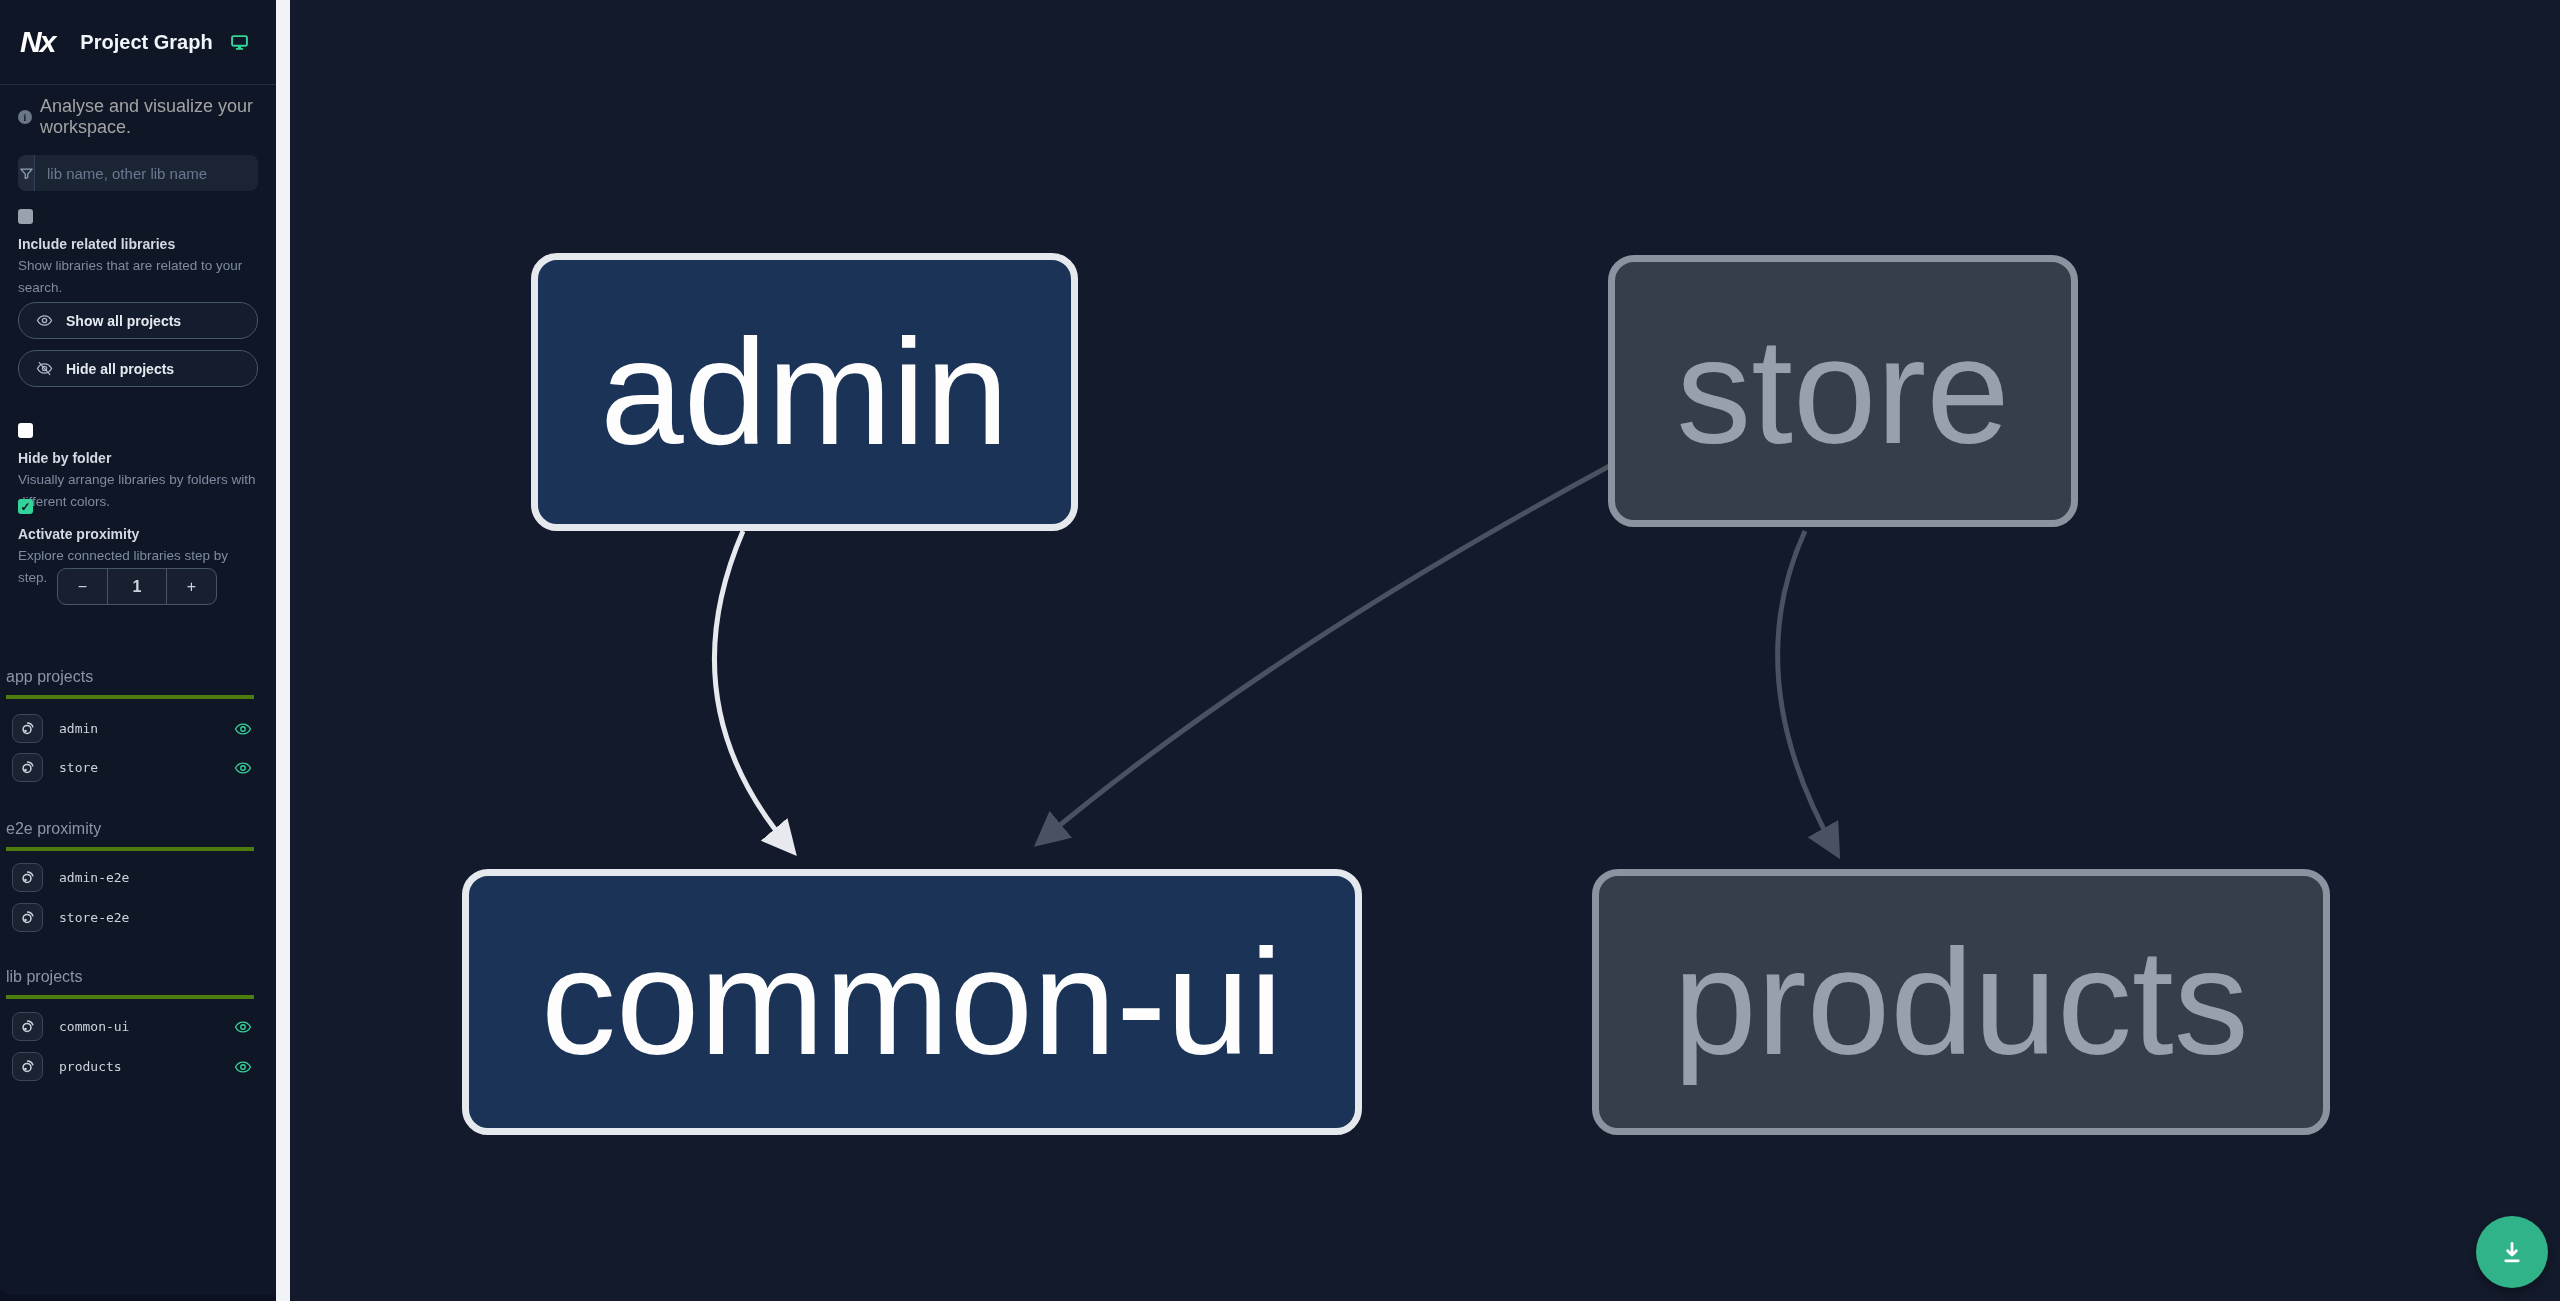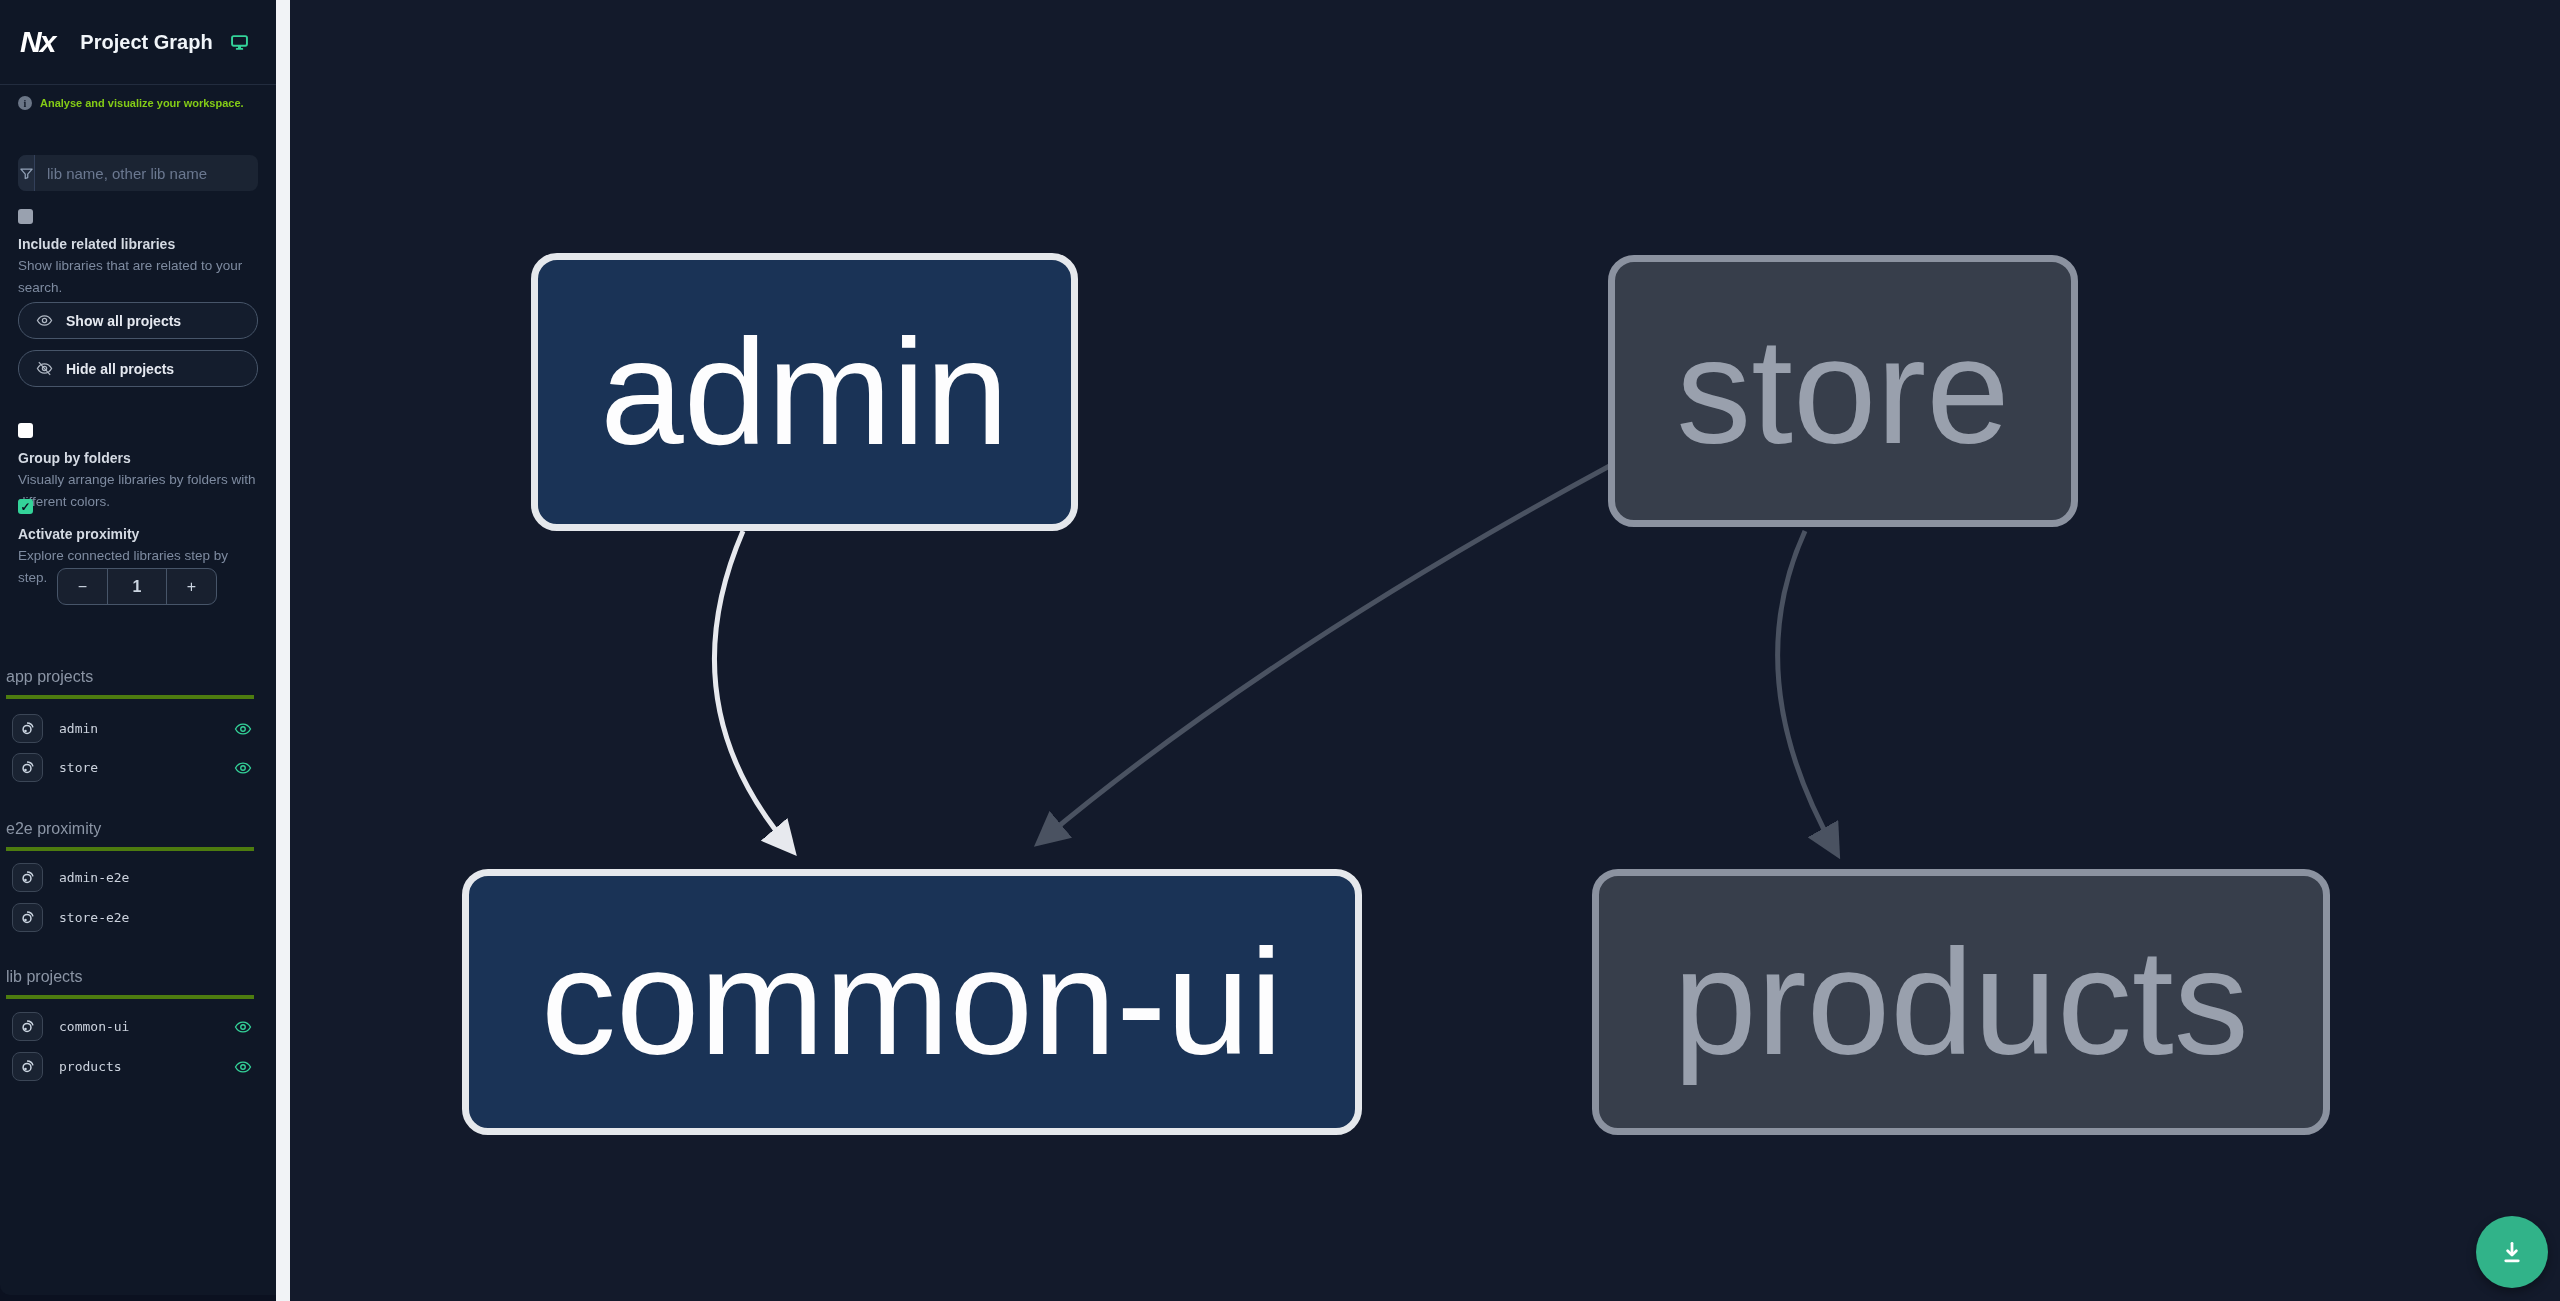--- a/index.html
+++ b/index.html
@@ -15,21 +15,21 @@
              letter-spacing:-2px; font-style:italic; }
   .app-title { margin-left:26px; color:#f1f5f9; font-weight:700; font-size:20px; }
   .monitor-icon { margin-left:18px; display:inline-flex; }
 
   .tagline { position:absolute; left:18px; top:96px; width:250px; display:flex;
              align-items:center; gap:8px; }
   .info-icon { width:14px; height:14px; border-radius:50%; background:#6b7687;
                color:#0f1726; font-size:10px; font-weight:700; display:flex;
                align-items:center; justify-content:center; flex:0 0 auto;
                font-family:"Liberation Serif", serif; }
-  .tagline-text { color:#84cc16; font-size:11px;font-weight:bold; }
+  .tagline-text { color:#a3a3a3; font-size:18px; }
 
   .filter-box { position:absolute; left:18px; top:155px; width:240px; height:36px;
                 background:#1b2433; border-radius:8px; display:flex; overflow:hidden; }
   .filter-icon-cell { width:34px; background:#212b3c; border-right:1px solid #33405a;
                       display:flex; align-items:center; justify-content:center; }
   .filter-input { flex:1; background:transparent; border:none; outline:none;
                   color:#cbd5e1; font-size:15px; padding:0 12px;
                   font-family:"Liberation Sans", sans-serif; }
   .filter-input::placeholder { color:#6b7890; }
 
@@ -145,21 +145,21 @@
         <circle cx="12" cy="12" r="3"></circle>
         <line x1="4" y1="3" x2="20" y2="21"></line>
       </svg>
     </span>
     <span>Hide all projects</span>
   </div>
 
   <div class="opt-row" style="top:422px">
     <span class="checkbox white"></span>
     <span>
-      <div class="opt-label">Group by folders</div>
+      <div class="opt-label">Hide by folder</div>
       <div class="opt-desc">Visually arrange libraries by folders with different colors.</div>
     </span>
   </div>
 
   <div class="opt-row" style="top:498px">
     <span class="checkbox checked"></span>
     <span>
       <div class="opt-label">Activate proximity</div>
       <div class="opt-desc">Explore connected libraries step by step.</div>
     </span>

